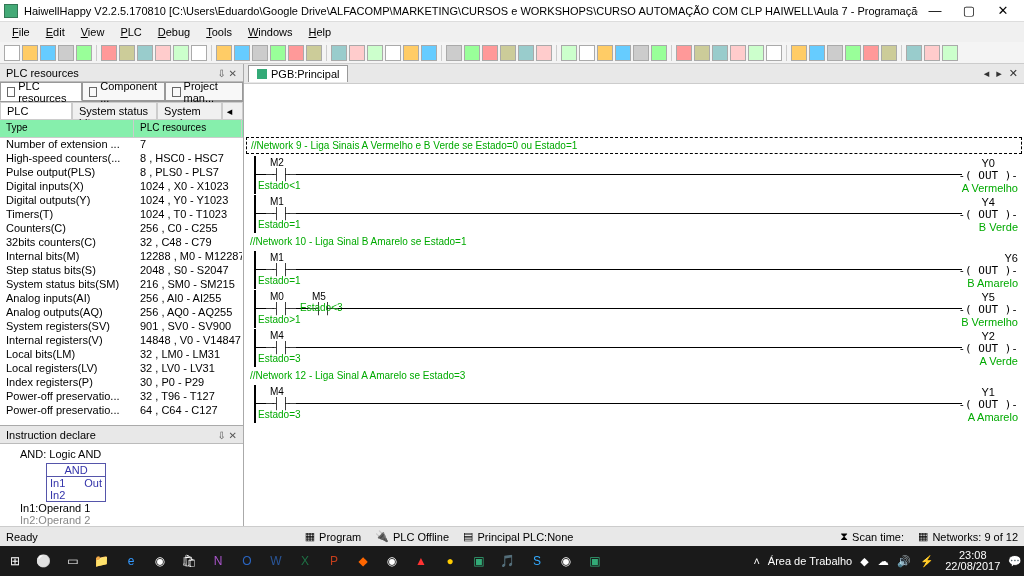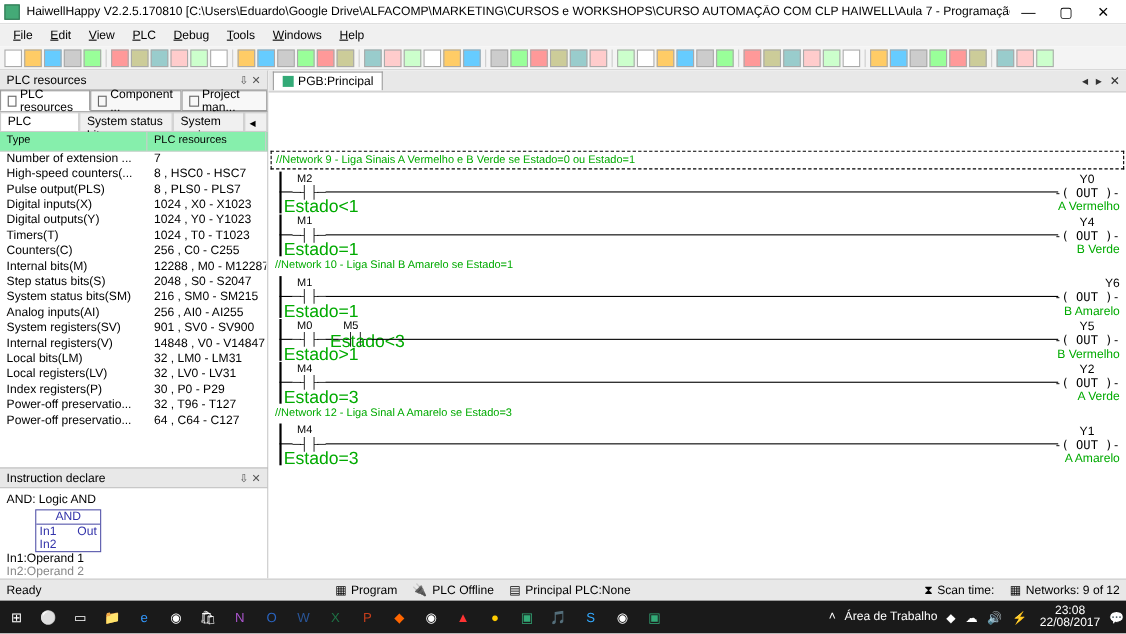--- a/index.html
+++ b/index.html
@@ -26,39 +26,39 @@
 .subtabs2 span { padding: 2px 6px; border: 1px solid #ccc; border-bottom: none; }
 .subtabs2 span.sel { background: #fff; }
 .subtabs2 .arrow { margin-left: auto; padding: 2px 4px; }
 .grid-hdr { display: flex; height: 18px; background: #86efac; border-bottom: 1px solid #ccc; }
 .grid-hdr div { padding: 2px 6px; border-right: 1px solid #ccc; font-size: 10px; }
 .col1 { width: 134px; } .col2 { width: 108px; }
 .grid { flex: 1; overflow-y: auto; background: #fff; }
 .grid-row { display: flex; height: 14px; font-size: 10px; }
 .grid-row div { padding: 0 6px; overflow: hidden; white-space: nowrap; }
 .instr-panel { border-top: 1px solid #aaa; }
-.instr-body { height: 82px; background: #fff; padding: 4px 6px; font-size: 10px; overflow: hidden; }
+.instr-body { height: 82px; background: #fff; padding: 4px 20px; font-size: 10px; overflow: hidden; }
 .andblock { border: 1px solid #55a; width: 60px; margin: 3px 0 0 26px; text-align: center; font-size: 10px; color: #33a; }
 .andblock .label { border-bottom: 1px solid #55a; }
 .andblock .row { display: flex; justify-content: space-between; padding: 0 3px; }
 .content { flex: 1; background: #fff; display: flex; flex-direction: column; overflow: hidden; gap: 48px; }
 .doc-tab-row { height: 20px; background: #e8e8e8; display: flex; align-items: center; padding: 0 4px; border-bottom: 1px solid #ccc; }
 .doc-tab { background: #fff; border: 1px solid #999; border-bottom: none; padding: 2px 8px; font-size: 11px; display: flex; align-items: center; gap: 4px; }
 .doc-tab .di { width: 10px; height: 10px; background: #3a7; display: inline-block; }
 .doc-tab-nav { margin-left: auto; font-size: 11px; color: #333; letter-spacing: 2px; }
 .ladder { flex: 1; overflow: auto; position: relative; padding: 4px 2px; }
 .netcomment { color: #0a0; font-size: 10px; padding: 2px 4px; border: 1px dashed #000; margin: 1px 0 2px 0; }
 .netcomment.nb { border: none; }
 .rung-area { position: relative; height: 38px; margin-bottom: 1px; }
 .rail { position: absolute; left: 8px; top: 0; bottom: 0; width: 2px; background: #000; }
 .hline { position: absolute; height: 1px; background: #000; }
 .contact { position: absolute; font-family: monospace; font-size: 11px; }
 .contact .sym { letter-spacing: -1px; }
 .clabel { position: absolute; font-size: 10px; color: #000; text-align: center; }
-.glabel { position: absolute; font-size: 16px; color: #0a0; }
+.glabel { position: absolute; font-size: 10px; color: #0a0; }
 .coil { position: absolute; font-size: 10px; text-align: right; }
 .statusbar { height: 20px; background: #e8e8e8; display: flex; align-items: center; padding: 0 6px; border-top: 1px solid #ccc; font-size: 10px; gap: 14px; }
 .statusbar .sp { display: flex; align-items: center; gap: 4px; }
 .statusbar .sep { flex: 1; }
 .taskbar { height: 30px; background: #1a1a1a; display: flex; align-items: center; padding: 0 2px; gap: 3px; }
 .tsk { width: 26px; height: 26px; display: flex; align-items: center; justify-content: center; color: #fff; font-size: 12px; }
 .tray { margin-left: auto; display: flex; align-items: center; color: #fff; gap: 8px; font-size: 10px; }
 .clock { text-align: center; line-height: 1; font-size: 10px; }
 </style>
 </head>
@@ -197,34 +197,42 @@
         </div>
         <div class="grid-row">
           <div class="col1">Timers(T)</div>
           <div class="col2">1024 , T0 - T1023</div>
         </div>
         <div class="grid-row">
           <div class="col1">Counters(C)</div>
           <div class="col2">256 , C0 - C255</div>
         </div>
         <div class="grid-row">
+          <div class="col1">32bits counters(C)</div>
+          <div class="col2">32 , C48 - C79</div>
+        </div>
+        <div class="grid-row">
           <div class="col1">Internal bits(M)</div>
           <div class="col2">12288 , M0 - M12287</div>
         </div>
         <div class="grid-row">
           <div class="col1">Step status bits(S)</div>
           <div class="col2">2048 , S0 - S2047</div>
         </div>
         <div class="grid-row">
           <div class="col1">System status bits(SM)</div>
           <div class="col2">216 , SM0 - SM215</div>
         </div>
         <div class="grid-row">
           <div class="col1">Analog inputs(AI)</div>
           <div class="col2">256 , AI0 - AI255</div>
+        </div>
+        <div class="grid-row">
+          <div class="col1">Analog outputs(AQ)</div>
+          <div class="col2">256 , AQ0 - AQ255</div>
         </div>
         <div class="grid-row">
           <div class="col1">System registers(SV)</div>
           <div class="col2">901 , SV0 - SV900</div>
         </div>
         <div class="grid-row">
           <div class="col1">Internal registers(V)</div>
           <div class="col2">14848 , V0 - V14847</div>
         </div>
         <div class="grid-row">

